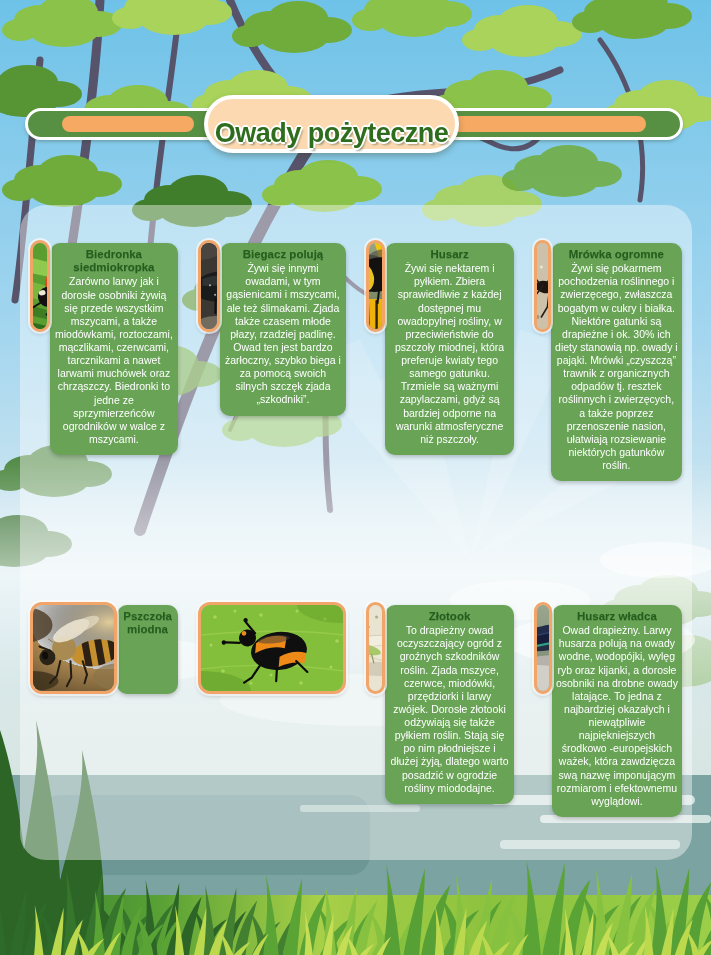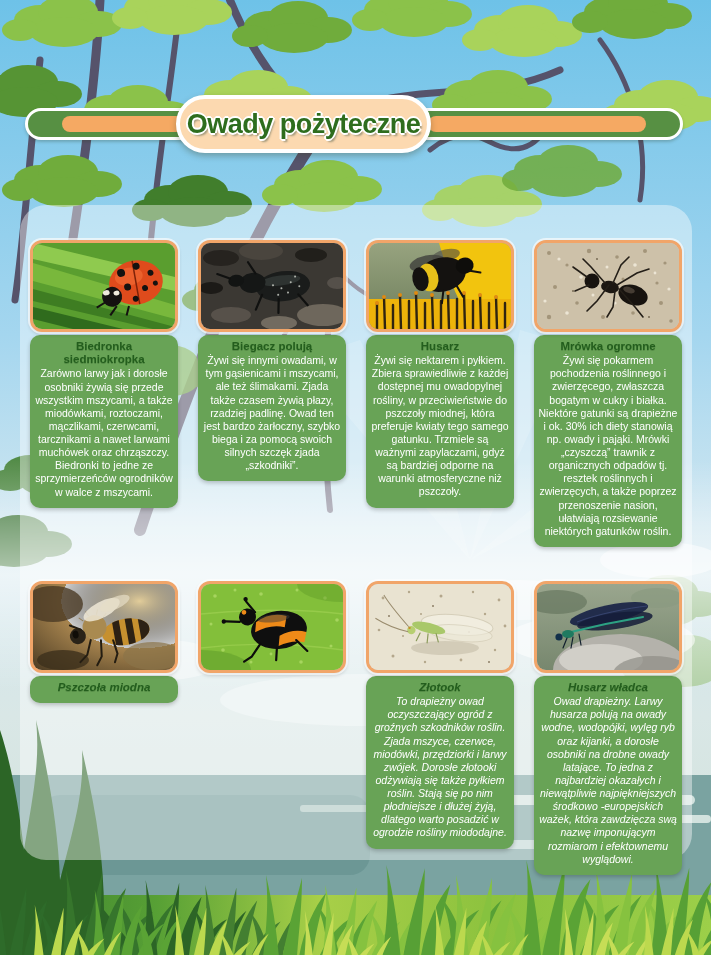--- a/index.html
+++ b/index.html
@@ -5,30 +5,30 @@
   html,body{margin:0;padding:0;}
   body{width:711px;height:955px;overflow:hidden;font-family:"Liberation Sans","DejaVu Sans",sans-serif;}
   .poster{position:relative;width:711px;height:955px;overflow:hidden;background:#9fd3ec;}
   .bg{position:absolute;inset:0;z-index:0;}
   
   .banner{position:absolute;left:0;top:95px;width:711px;height:60px;z-index:3;}
   .band{position:absolute;left:25px;right:28px;top:13px;height:26px;background:#579043;border:3px solid #ffffff;border-radius:18px;box-shadow:0 2px 3px rgba(40,60,30,.25);}
   .obar{position:absolute;top:5px;height:16px;background:#f5a963;border-radius:9px;}
   .obar.left{left:34px;width:132px;}
   .obar.right{right:34px;width:218px;}
-  .title-pill{position:absolute;left:176px;top:0;width:247px;height:50px;background:#fcd9b0;border:4px solid #ffffff;border-radius:29px;box-shadow:0 3px 6px rgba(60,70,40,.35);display:flex;align-items:center;justify-content:center;}
+  .title-pill{position:absolute;left:204px;top:0;width:247px;height:50px;background:#fcd9b0;border:4px solid #ffffff;border-radius:29px;box-shadow:0 3px 6px rgba(60,70,40,.35);display:flex;align-items:flex-end;justify-content:center;}
   .title-pill span{font-family:"Liberation Sans","DejaVu Sans",sans-serif;font-weight:bold;font-size:27px;letter-spacing:-.5px;color:#2e6d1e;
     text-shadow:-2px 0 0 #fff,2px 0 0 #fff,0 -2px 0 #fff,0 2px 0 #fff,-1px -1px 0 #fff,1px -1px 0 #fff,-1px 1px 0 #fff,2px 3px 2px rgba(90,100,80,.55);}
   
   .panel{position:absolute;left:20px;top:205px;width:672px;height:655px;background:rgba(255,255,255,.42);border-radius:26px;z-index:1;}
   
   .row{position:absolute;left:30px;width:652px;display:flex;gap:20px;align-items:flex-start;z-index:2;}
   .row1{top:240px;}
-  .row2{top:581px;font-style:italic;}
-  .card{width:160px;display:flex;flex-direction:column;}
+  .row2{top:602px;}
+  .card{width:160px;display:flex;flex-direction:row;}
   .photo-frame{height:86px;border:3px solid #f1a569;border-radius:12px;overflow:hidden;background:#cccccc;box-shadow:0 0 0 2px rgba(255,255,255,.65),0 2px 4px rgba(0,0,0,.22);position:relative;}
   .photo-frame svg{display:block;width:100%;height:100%;}
   .textbox{margin-top:3px;background:#68a356;border-radius:10px;padding:5px 4px 9px;box-shadow:0 2px 4px rgba(0,0,0,.22);}
   .card-title{font-weight:bold;font-size:11.5px;color:#235e1d;text-align:center;line-height:1.15;text-shadow:0 1px 0 rgba(0,40,0,.18);}
   .card-text{margin-top:1px;color:#ffffff;font-size:10.5px;line-height:1.25;text-align:center;}
 </style>
 </head>
 <body>
 
 <div class="poster">
@@ -247,21 +247,21 @@
                 <path d="M76,56 l-2,14"></path>
                 <path d="M96,54 l8,12"></path>
               <path d="M56,28 l-6,-12"></path>
                 <path d="M30,30 l-12,-6"></path>
             </g>
           </g>
         </svg>
       </div>
       <div class="textbox">
         <div class="card-title">Biegacz polują</div>
-        <div class="card-text">Żywi się innymi owadami, w tym gąsienicami i mszycami, ale też ślimakami. Zjada także czasem żywią płazy, rzadziej padlinę. Owad ten jest bardzo żarłoczny, szybko biega i za pomocą swoich silnych szczęk zjada „szkodniki”.</div>
+        <div class="card-text">Żywi się innymi owadami, w tym gąsienicami i mszycami, ale też ślimakami. Zjada także czasem młode płazy, rzadziej padlinę. Owad ten jest bardzo żarłoczny, szybko biega i za pomocą swoich silnych szczęk zjada „szkodniki”.</div>
       </div>
     </div>
 
     <div class="card">
       <div class="photo-frame">
         <svg viewBox="0 0 142 86" preserveAspectRatio="xMidYMid slice">
           <defs>
             <linearGradient id="tzbg" x1="0" y1="0" x2="0" y2="1">
               <stop offset="0" stop-color="#97a37f"></stop>
                 <stop offset="1" stop-color="#6d7d5a"></stop>

